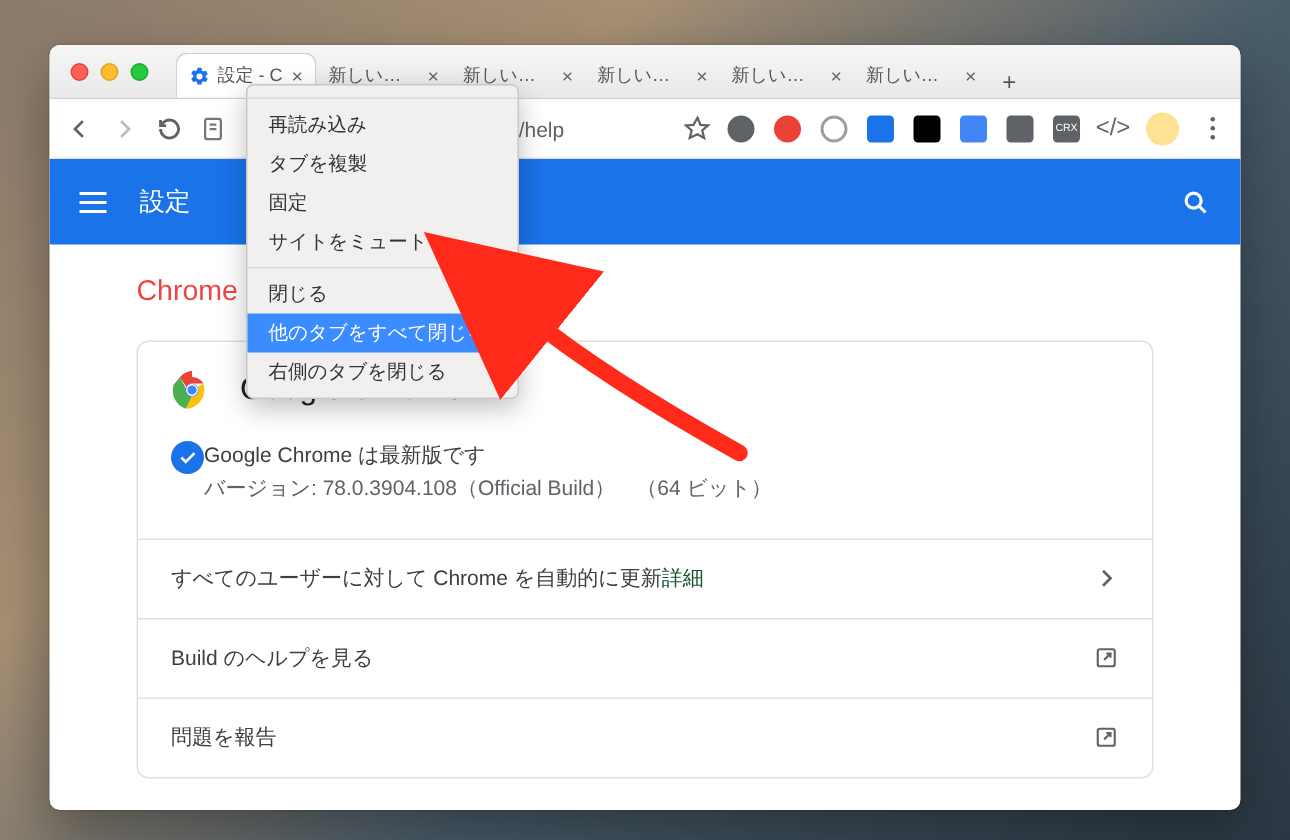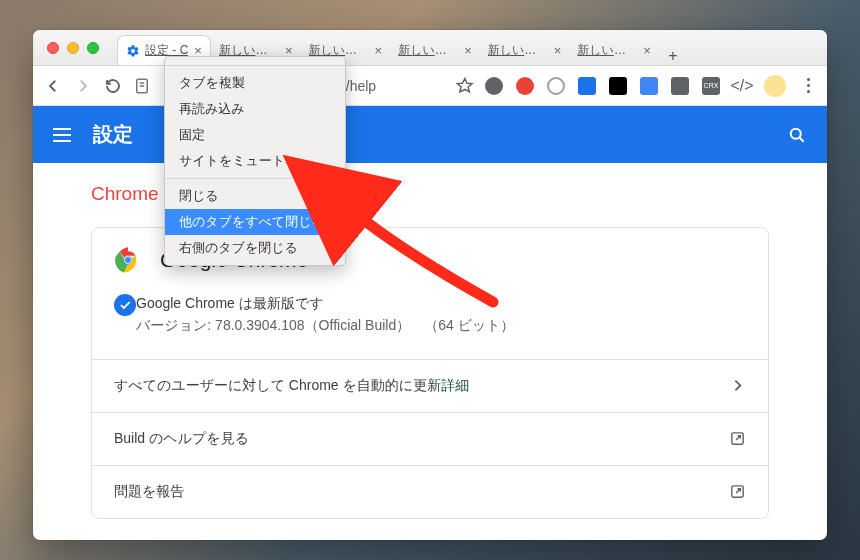--- a/index.html
+++ b/index.html
@@ -8,39 +8,39 @@
 .titlebar { height: 36px; background: linear-gradient(#f6f6f6,#e9e9e9); border-bottom: 1px solid #d4d4d4; display: flex; align-items: center; position: relative; }
 .traffic { display: flex; gap: 8px; margin-left: 14px; }
 .dot { width: 12px; height: 12px; border-radius: 50%; }
 .red { background: #ff5f56; border: 1px solid #e0443e; }
 .yellow { background: #ffbd2e; border: 1px solid #dea123; }
 .green { background: #27c93f; border: 1px solid #1aab29; }
 .tabs { display: flex; margin-left: 18px; height: 100%; align-items: flex-end; flex: 1; }
 .tab { display: flex; align-items: center; height: 30px; padding: 0 8px; font-size: 12px; color: #555; border-top-left-radius: 8px; border-top-right-radius: 8px; position: relative; min-width: 0; }
 .tab.active { background: #fff; border: 1px solid #d4d4d4; border-bottom: none; }
 .tab .gear { width: 14px; height: 14px; margin-right: 5px; color: #1a73e8; flex-shrink: 0; }
-.tab .lbl { white-space: nowrap; overflow: hidden; text-overflow: ellipsis; max-width: 60px; text-decoration: underline; }
+.tab .lbl { white-space: nowrap; overflow: hidden; text-overflow: ellipsis; max-width: 60px; }
 .tab .x { margin-left: 6px; color: #666; font-size: 13px; flex-shrink: 0; }
 .newtab { width: 28px; display: flex; align-items: center; justify-content: center; color: #555; font-size: 16px; }
 .toolbar { height: 40px; background: #fff; display: flex; align-items: center; padding: 0 10px; gap: 10px; border-bottom: 1px solid #e0e0e0; }
 .nav-btn { width: 20px; height: 20px; color: #5f6368; display: flex; align-items: center; justify-content: center; }
 .nav-btn.disabled { color: #bdbdbd; }
 .url-area { display: flex; align-items: center; gap: 8px; flex: 0 0 auto; }
 .page-icon { width: 18px; height: 18px; color: #777; }
 .url-rest { font-size: 14px; color: #5f6368; margin-left: 170px; }
 .star { margin-left: auto; }
 .ext-icons { display: flex; gap: 13px; align-items: center; }
 .ext { width: 18px; height: 18px; border-radius: 3px; }
 .avatar { width: 22px; height: 22px; border-radius: 50%; background: #fde293; }
 .menu-dots { display: flex; flex-direction: column; gap: 3px; align-items: center; justify-content: center; width: 18px; }
 .menu-dots span { width: 3px; height: 3px; background: #5f6368; border-radius: 50%; }
 .app-bar { height: 57px; background: #1a73e8; display: flex; align-items: center; padding: 0 20px; color: #fff; }
 .hamburger { display: flex; flex-direction: column; gap: 4px; margin-right: 22px; }
 .hamburger span { width: 18px; height: 2px; background: #fff; }
-.app-title { font-size: 20px; font-weight: 700; flex: 1; }
+.app-title { font-size: 17px; font-weight: 400; flex: 1; }
 .search-icon { width: 20px; height: 20px; color: #fff; }
 .content { padding: 18px 58px; }
 .sub-heading { font-size: 19px; color: #ef4444; margin-bottom: 20px; }
 .card { background: #fff; border: 1px solid #e0e0e0; border-radius: 8px; }
 .card-header { display: flex; align-items: center; padding: 18px 22px; gap: 18px; }
 .chrome-logo { width: 28px; height: 28px; }
 .card-title { font-size: 21px; color: #202124; font-weight: 400; }
 .status { display: flex; align-items: flex-start; padding: 0 22px 22px 22px; }
 .check { width: 22px; height: 22px; background: #1a73e8; border-radius: 50%; display: flex; align-items: center; justify-content: center; color: #fff; flex-shrink: 0; margin-top: 2px; }
 .status-text { font-size: 14px; color: #5f6368; line-height: 1.6; }
@@ -205,22 +205,22 @@
             <rect x="4" y="4" width="16" height="16" rx="2"></rect>
             <path d="M10 14l6-6M12 8h4v4"></path>
           </svg>
       </div>
     </div>
   </div>
 </div>
 
 <div class="ctxmenu">
   <div class="ctx-sep"></div>
+  <div class="ctx-item">再読み込み</div>
   <div class="ctx-item">タブを複製</div>
-  <div class="ctx-item">再読み込み</div>
   <div class="ctx-item">固定</div>
   <div class="ctx-item">サイトをミュート</div>
   <div class="ctx-sep"></div>
   <div class="ctx-item">閉じる</div>
   <div class="ctx-item sel">他のタブをすべて閉じる</div>
   <div class="ctx-item">右側のタブを閉じる</div>
 </div>
 
 <div class="arrow">
   <svg width="180" height="130">

